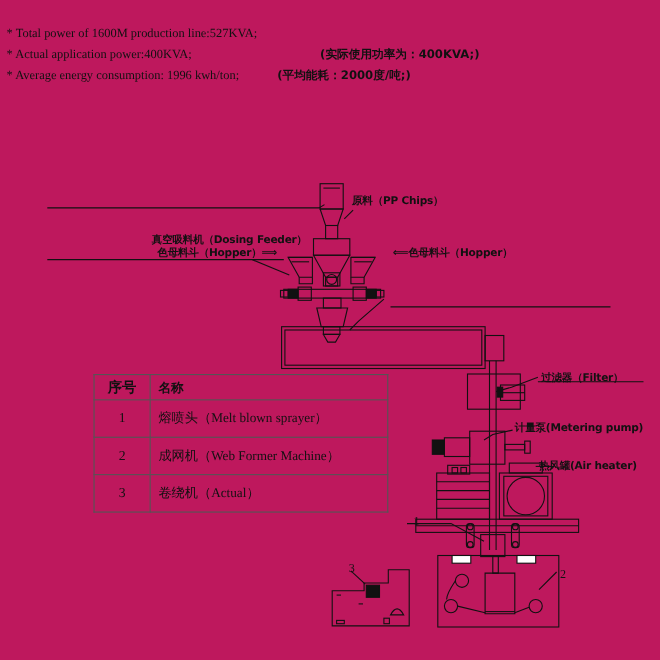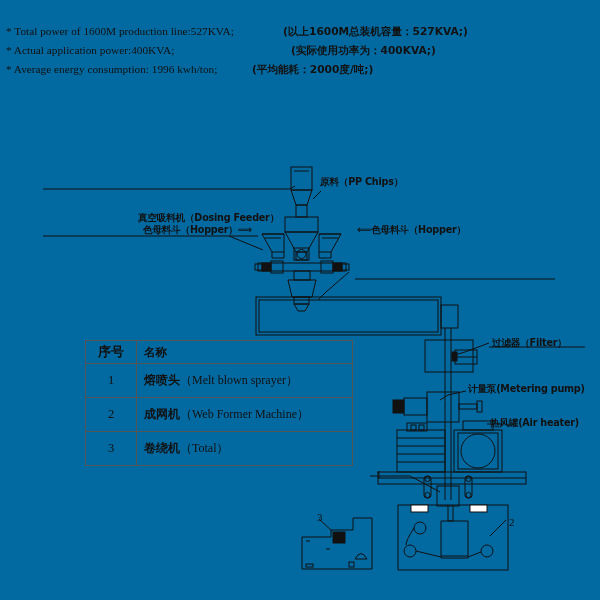--- a/index.html
+++ b/index.html
@@ -9,21 +9,21 @@
   }
   body {
     font-family: "Liberation Serif", "DejaVu Serif", serif;
     color: #111111;
   }
   #page {
     position: relative;
     width: 600px;
     height: 600px;
     overflow: hidden;
-    background: #0369a1;
+    background: #be185d;
   }
 
   
   .spec-block {
     position: absolute;
     left: 0;
     top: 22px;
     width: 600px;
   }
   .spec-row {
@@ -135,21 +135,21 @@
     font-weight: 400;
   }
   .parts-table th.col-no {
     font-family: "DejaVu Sans", sans-serif;
     font-size: 13px;
     font-weight: 600;
   }
   .parts-table .name-cn {
     font-family: "DejaVu Sans", "Liberation Sans", sans-serif;
     font-size: 12px;
-    font-weight: 700;
+    font-weight: 400;
   }
   .parts-table .name-en {
     font-family: "Liberation Serif", "DejaVu Serif", serif;
     font-size: 12px;
     font-weight: 400;
   }
 
   
   .callout-num {
     position: absolute;
@@ -163,21 +163,20 @@
   .num-3 { left: 317px; top: 511px; }
 </style>
 </head>
 <body>
 
 <div id="page">
 
   <div class="spec-block">
     <div class="spec-row r1">
       <span class="spec-en">* Total power of 1600M production line:527KVA;</span>
-      <span class="spec-cn">(以上1600M总装机容量：527KVA;)</span>
     </div>
     <div class="spec-row r2">
       <span class="spec-en">* Actual application power:400KVA;</span>
       <span class="spec-cn">(实际使用功率为：400KVA;)</span>
     </div>
     <div class="spec-row r3">
       <span class="spec-en">* Average energy consumption: 1996 kwh/ton;</span>
       <span class="spec-cn">(平均能耗：2000度/吨;)</span>
     </div>
   </div>
@@ -352,18 +351,18 @@
       <tr>
         <td class="col-no">1</td>
         <td><span class="name-cn">熔喷头</span><span class="name-en">（Melt blown sprayer）</span></td>
       </tr>
       <tr>
         <td class="col-no">2</td>
         <td><span class="name-cn">成网机</span><span class="name-en">（Web Former Machine）</span></td>
       </tr>
       <tr>
         <td class="col-no">3</td>
-        <td><span class="name-cn">卷绕机</span><span class="name-en">（Total）</span></td>
+        <td><span class="name-cn">卷绕机</span><span class="name-en">（Actual）</span></td>
       </tr>
     </tbody>
   </table>
 
 </div>
 
 </body></html>

